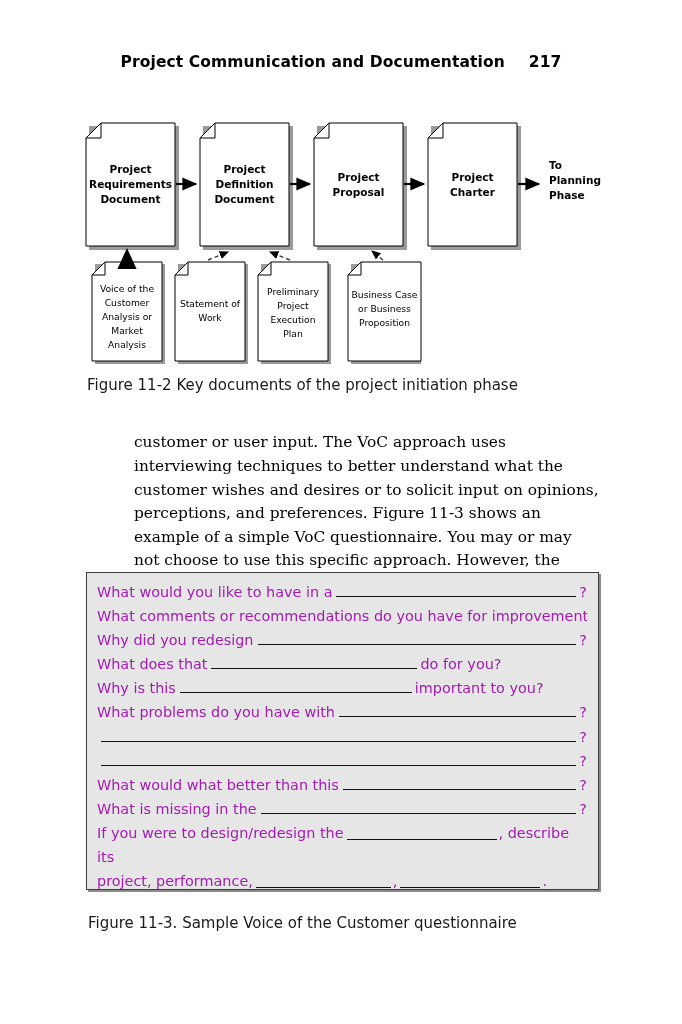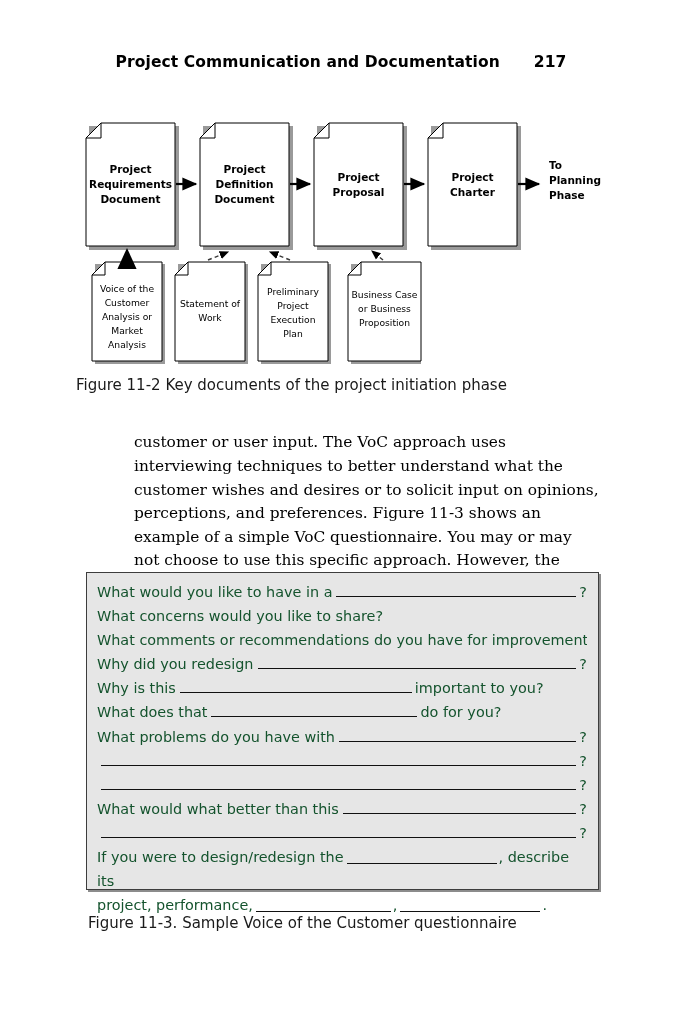--- a/index.html
+++ b/index.html
@@ -20,21 +20,21 @@
     position: absolute;
     left: 0; right: 0;
     top: 53px;
     text-align: center;
     font-family: "DejaVu Sans", sans-serif;
     font-weight: bold;
     font-size: 15.5px;
     letter-spacing: 0.1px;
   }
   #running-head .hd-title { }
-  #running-head .hd-page { padding-left: 34px; }
+  #running-head .hd-page { padding-left: 24px; }
 
   
   #figure-11-2 {
     position: absolute;
     left: 0; top: 112px;
     width: 682px; height: 262px;
   }
   #figure-11-2 svg { display: block; }
 
   .docshape-fill { fill: #ffffff; }
@@ -64,21 +64,21 @@
   .arrow-dashed-thick { stroke: #6b6b6b; stroke-width: 3px; fill: none; stroke-dasharray: 5 4; }
 
   
   .fig-caption {
     position: absolute;
     font-family: "DejaVu Sans", sans-serif;
     font-size: 15px;
     color: #1a1a1a;
     white-space: nowrap;
   }
-  #caption-11-2 { left: 76px; top: 376px; }
+  #caption-11-2 { left: 87px; top: 376px; }
   #caption-11-3 { left: 88px; top: 914px; }
 
   
   #body-paragraph {
     position: absolute;
     left: 134px; top: 416px;
     width: 466px;
     font-family: "DejaVu Serif", serif;
     font-size: 15.4px;
     line-height: 23.6px;
@@ -96,21 +96,21 @@
     border: 1.5px solid #3d3d3d;
     box-shadow: 2px 2px 0 0 #8c8c8c;
     padding: 7px 11px 6px 10px;
   }
   .q-line {
     display: flex;
     align-items: baseline;
     font-family: "DejaVu Sans", sans-serif;
     font-size: 14.4px;
     line-height: 24.1px;
-    color: #14532d;
+    color: #a21caf;
     white-space: nowrap;
     overflow: hidden;
   }
   .q-text { flex: 0 0 auto; }
   .q-blank {
     flex: 1 1 auto;
     min-width: 10px;
     border-bottom: 1.6px solid #111111;
     margin: 0 3px 0 4px;
     height: 14px;
@@ -258,47 +258,44 @@
 <p id="body-paragraph"><span>customer or user input. The VoC approach uses interviewing techniques to better understand what the customer wishes and desires or to solicit input on opinions, perceptions, and preferences. Figure 11-3 shows an example of a simple VoC questionnaire. You may or may not choose to use this specific approach. However, the results of </span><span class="ital">any</span><span> meetings or interviews with customers or user groups</span></p>
 
 <div id="questionnaire">
 
   <div class="q-line">
     <span class="q-text">What would you like to have in a</span>
     <span class="q-blank"></span>
     <span class="q-tail">?</span>
   </div>
 
-  <div class="q-line">
-    <span class="q-text">What concerns would you like to share?</span>
-  </div>
 
   <div class="q-line">
     <span class="q-text">What comments or recommendations do you have for improvement?</span>
   </div>
 
   <div class="q-line">
     <span class="q-text">Why did you redesign</span>
     <span class="q-blank"></span>
     <span class="q-tail">?</span>
+  </div>
+
+  <div class="q-line">
+    <span class="q-text">What does that</span>
+    <span class="q-blank fixed-md"></span>
+    <span class="q-tail">do for you?</span>
   </div>
 
   <div class="q-line">
     <span class="q-text">Why is this</span>
     <span class="q-blank fixed-lg"></span>
     <span class="q-tail">important to you?</span>
   </div>
 
   <div class="q-line">
-    <span class="q-text">What does that</span>
-    <span class="q-blank fixed-md"></span>
-    <span class="q-tail">do for you?</span>
-  </div>
-
-  <div class="q-line">
     <span class="q-text">What problems do you have with</span>
     <span class="q-blank"></span>
     <span class="q-tail">?</span>
   </div>
 
   <div class="q-line">
     <span class="q-blank"></span>
     <span class="q-tail">?</span>
   </div>
 
@@ -307,20 +304,21 @@
     <span class="q-tail">?</span>
   </div>
 
   <div class="q-line">
     <span class="q-text">What would what better than this</span>
     <span class="q-blank"></span>
     <span class="q-tail">?</span>
   </div>
 
   <div class="q-line">
+    <span class="q-text">What is missing in the</span>
     <span class="q-blank"></span>
     <span class="q-tail">?</span>
   </div>
 
   <div class="q-line wrap2">
     <span>If you were to design/redesign the</span><span class="q-inlineblank"></span><span>, describe its</span><br><span>project, performance,</span><span class="q-inlineblank w2"></span><span>,</span><span class="q-inlineblank w3"></span><span>.</span>
   </div>
 
 </div>
 

